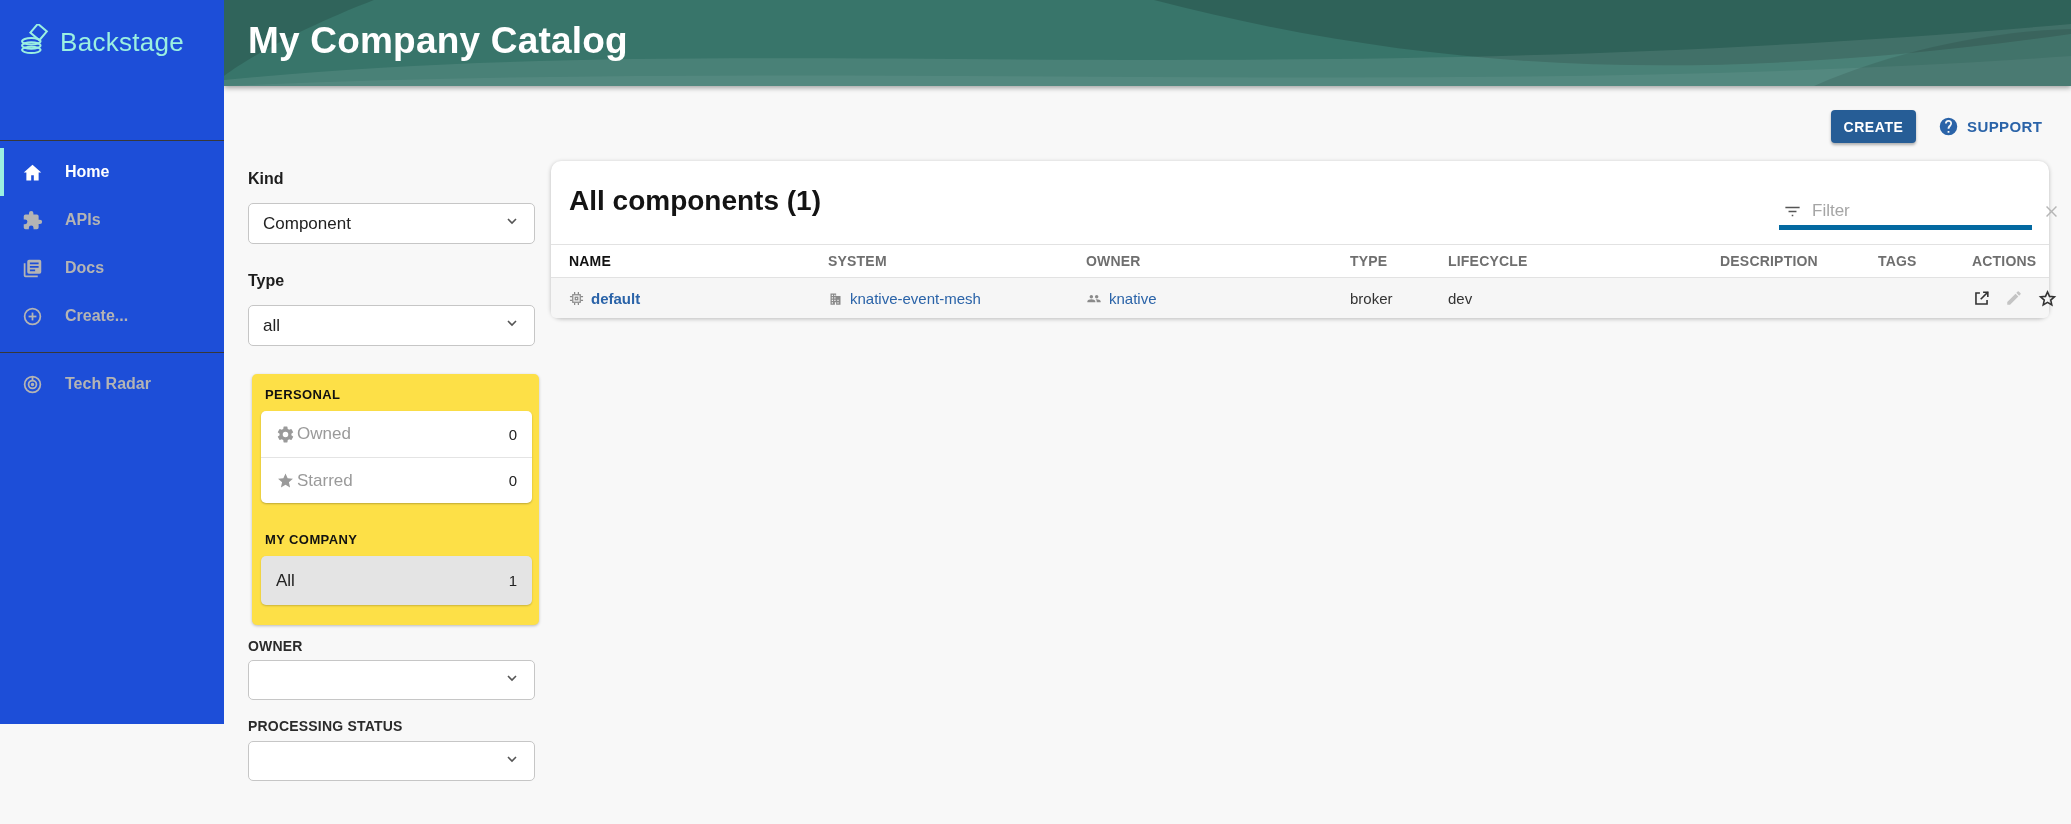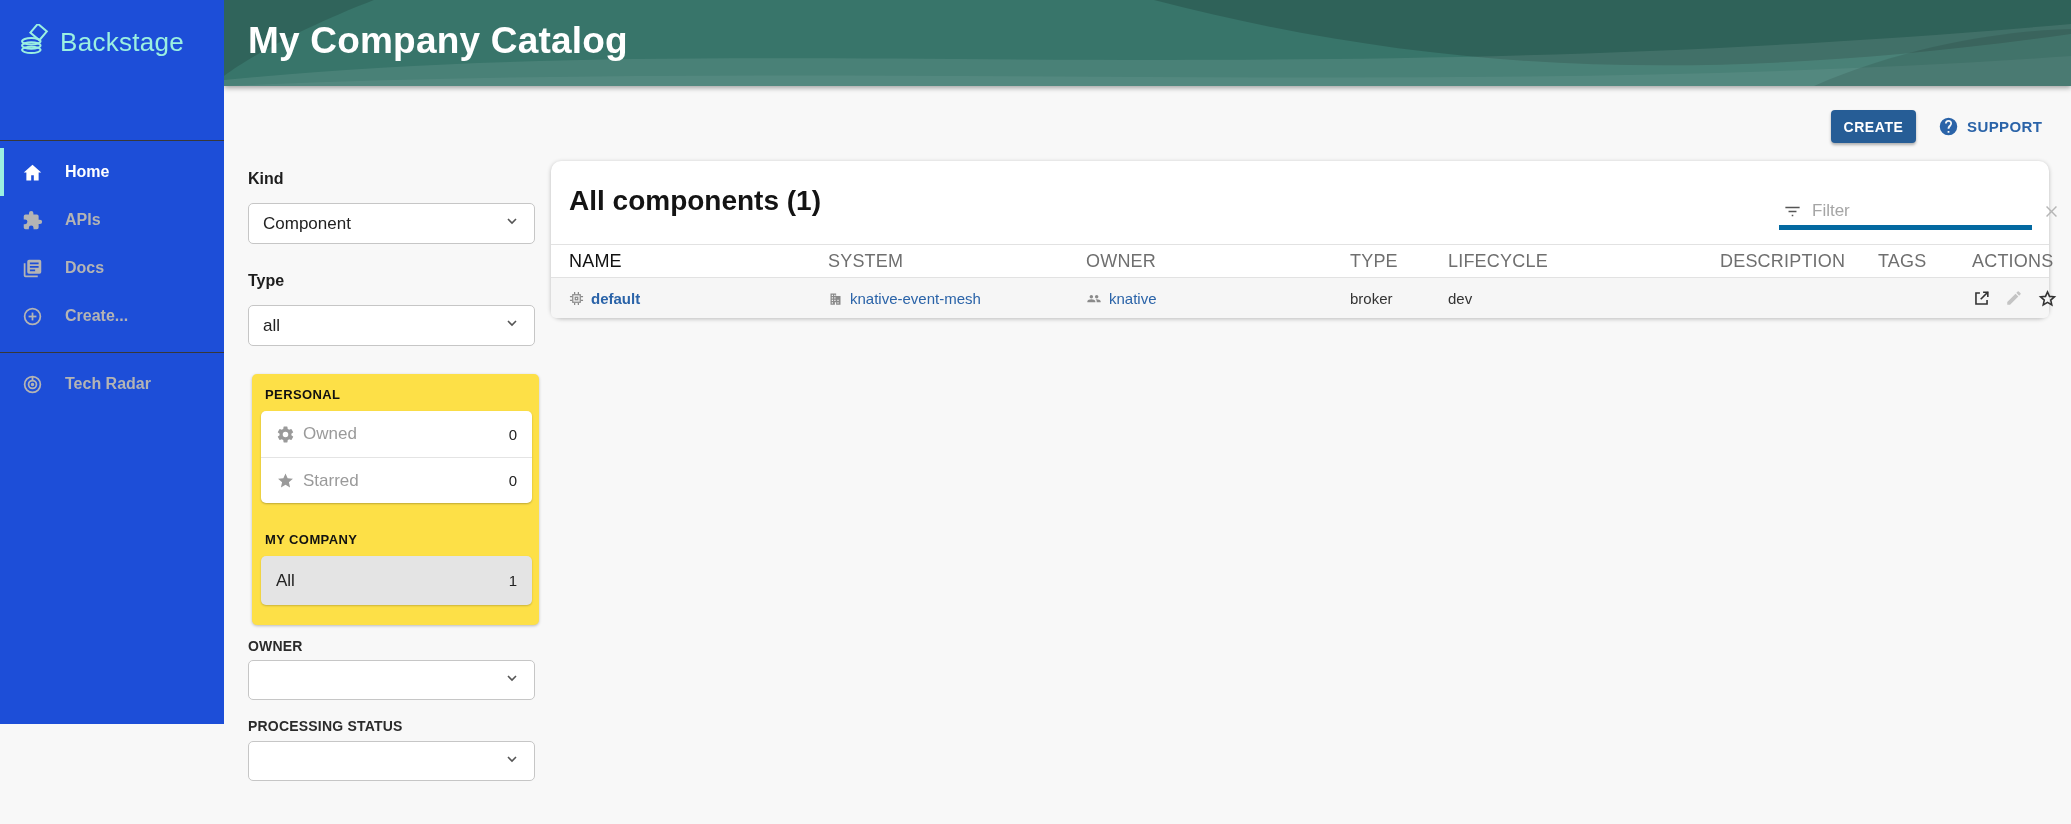--- a/index.html
+++ b/index.html
@@ -38,21 +38,21 @@
   .flt-label.small { font-size:14px; color:#2b2b2b; letter-spacing:0.2px; }
   .select-box { position:absolute; left:248px; width:287px; height:41px; background:#fff; border:1px solid #c6c6c6;
     border-radius:5px; display:flex; align-items:center; padding:0 14px; font-size:17px; color:#222; cursor:pointer; }
   .select-box .chev { margin-left:auto; }
 
   .filter-card { position:absolute; left:252px; top:374px; width:287px; height:251px; background:#fde047;
     border-radius:5px; box-shadow:0 1px 3px rgba(0,0,0,0.25); }
   .fc-heading { position:absolute; left:13px; color:#111; font-size:13px; font-weight:bold; letter-spacing:0.4px; }
   .personal-card { position:absolute; left:9px; top:37px; width:271px; height:92px; background:#ffffff;
     border-radius:5px; box-shadow:0 1px 2px rgba(0,0,0,0.25); overflow:hidden; }
-  .pc-row { height:46px; display:flex; align-items:center; padding:0 15px; gap:8px; cursor:pointer; }
+  .pc-row { height:46px; display:flex; align-items:center; padding:0 15px; gap:2px; cursor:pointer; }
   .pc-row + .pc-row { border-top:1px solid #e4e4e4; }
   .pc-row .lbl { color:#9a9a9a; font-size:17px; }
   .pc-row .cnt { margin-left:auto; color:#222; font-size:15px; }
   .all-item { position:absolute; left:9px; top:182px; width:271px; height:49px; background:#e4e4e4;
     border-radius:5px; box-shadow:0 1px 2px rgba(0,0,0,0.2); display:flex; align-items:center;
     padding:0 15px; cursor:pointer; }
   .all-item .lbl { color:#222; font-size:17px; }
   .all-item .cnt { margin-left:auto; color:#222; font-size:15px; }
 
   
@@ -61,21 +61,21 @@
   .table-title { position:absolute; left:18px; top:24px; font-size:28px; font-weight:bold; color:#141414; }
   .filter-field { position:absolute; left:1228px; top:36px; width:253px; height:33px;
     border-bottom:5px solid #0369a1; display:flex; align-items:center; gap:10px; padding:0 4px; }
   .filter-field input { border:none; outline:none; background:transparent; flex:1; font-size:17px; color:#444;
     font-family:"Liberation Sans", sans-serif; }
   .filter-field input::placeholder { color:#a5a5a5; }
   .tbl-grid { display:grid; grid-template-columns:259px 258px 264px 98px 272px 158px 94px 1fr;
     align-items:center; padding-left:18px; padding-right:18px; }
   .tbl-head { position:absolute; left:0; top:83px; width:1498px; height:34px;
     border-top:1px solid #e2e2e2; border-bottom:1px solid #e2e2e2; }
-  .tbl-head .th { font-size:18px; font-weight:normal; color:#6f6f6f; letter-spacing:0.2px; cursor:pointer; }
+  .tbl-head .th { font-size:14px; font-weight:bold; color:#6f6f6f; letter-spacing:0.2px; cursor:pointer; }
   .tbl-head .th.sorted { color:#111; }
   .tbl-head .th.right { text-align:right; }
   .tbl-row { position:absolute; left:0; top:117px; width:1498px; height:40px; background:#f6f6f6;
     border-radius:0 0 5px 5px; }
   .cell { font-size:15px; color:#333; display:flex; align-items:center; gap:7px; }
   .cell a { color:#2A63A8; text-decoration:none; cursor:pointer; }
   .cell a.bold { font-weight:bold; }
   .cell.actions { justify-content:flex-end; gap:14px; }
   .icon-btn { display:flex; align-items:center; justify-content:center; cursor:pointer; background:none; border:none; padding:0; }
 </style>

